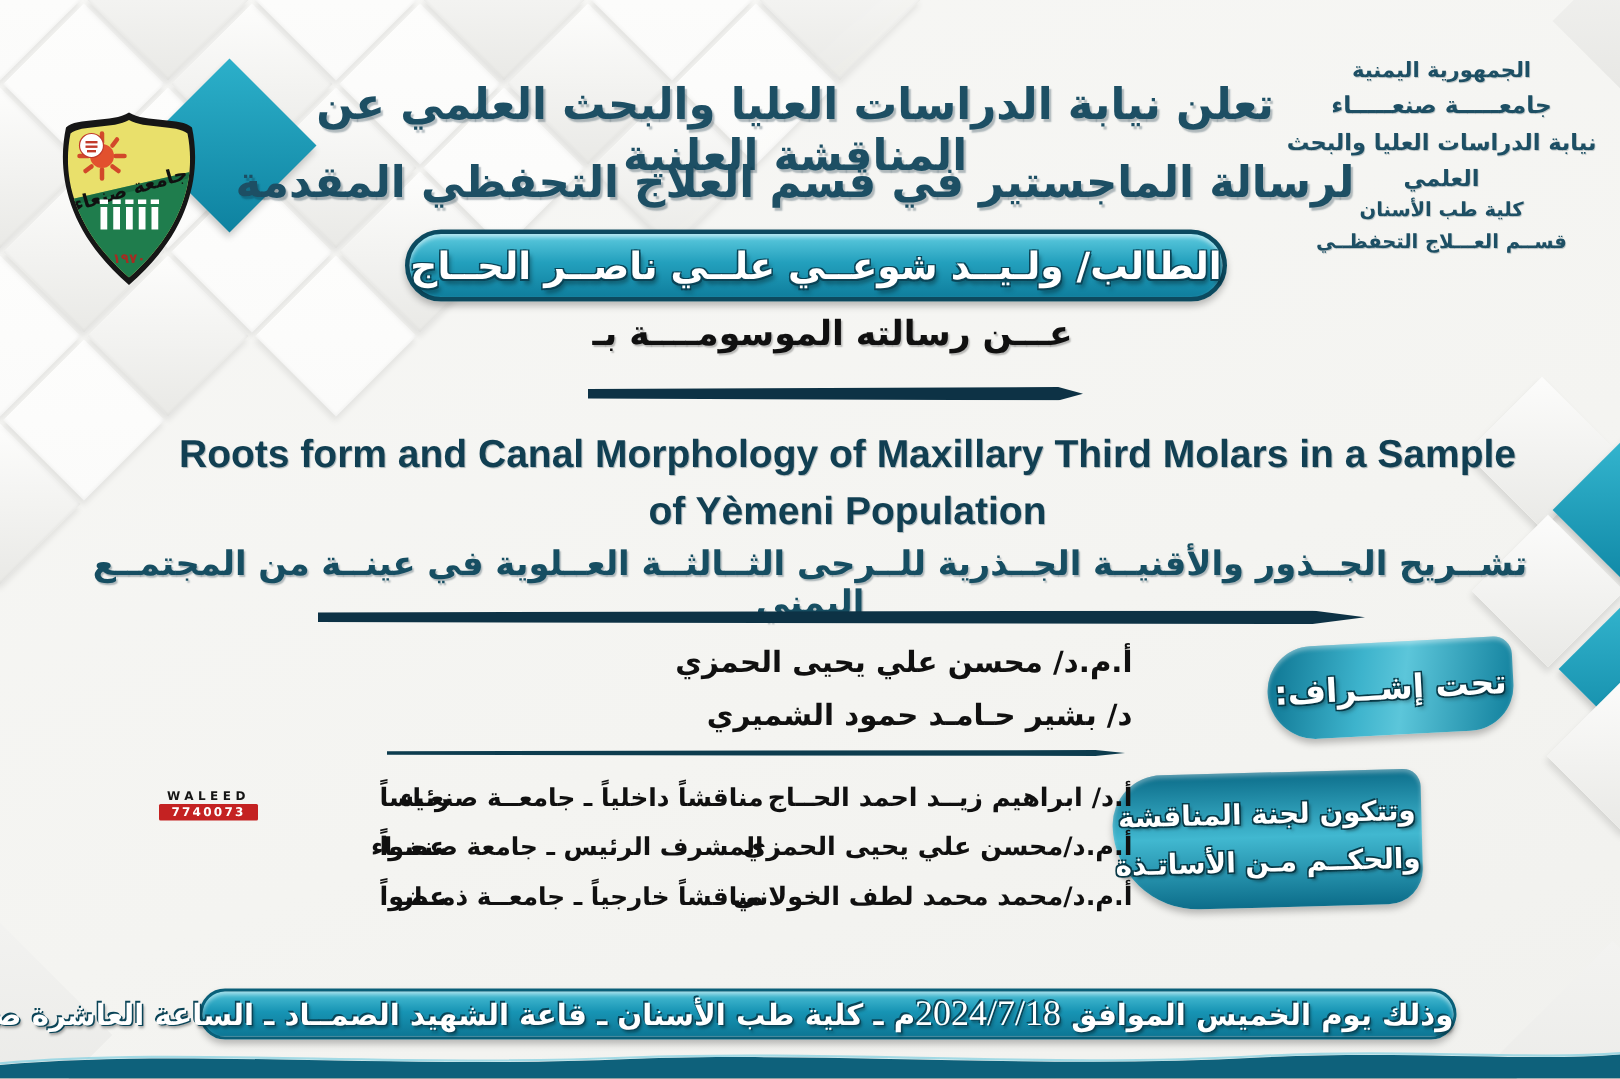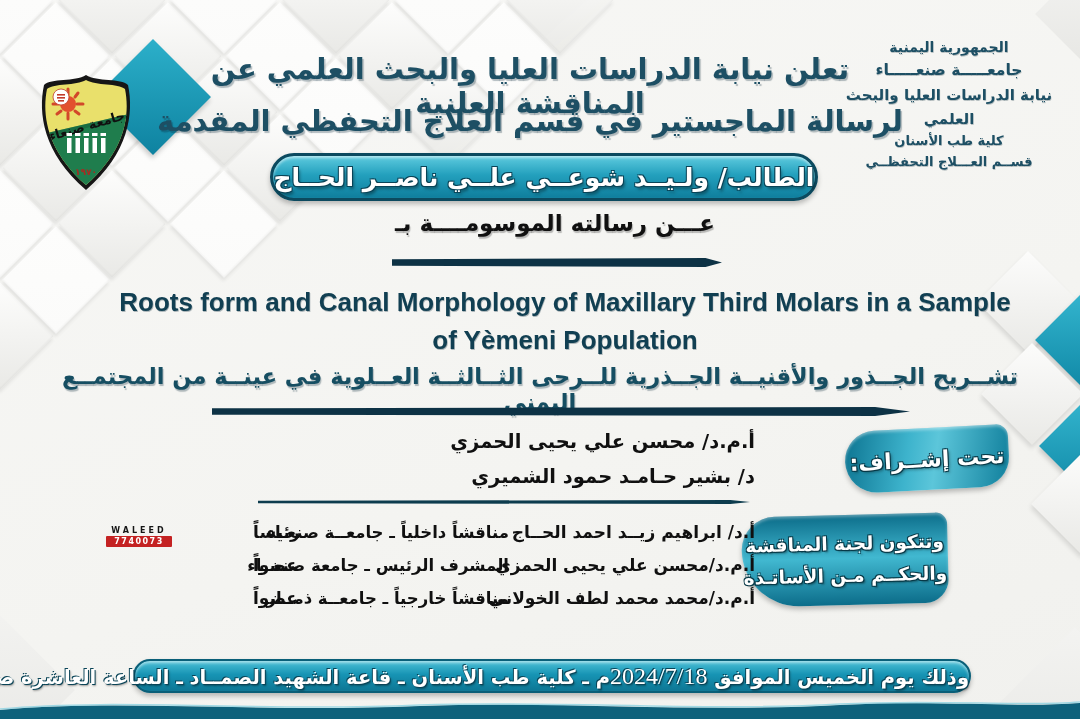--- a/index.html
+++ b/index.html
@@ -25,21 +25,21 @@
   
   .diamond{position:absolute;transform:rotate(45deg);z-index:1;}
   .d-white{background:linear-gradient(135deg,#fcfcfb,#e9e9e6);box-shadow:2px 3px 5px rgba(0,0,0,.12);}
   .d-teal{background:linear-gradient(135deg,#35b7d0,#0f87a5);box-shadow:2px 3px 5px rgba(0,0,0,.18);}
   .d-faint{background:linear-gradient(135deg,#f3f3f1,#e7e7e4);}
   
   .logo-diamond{position:absolute;left:112px;top:56px;width:82px;height:82px;transform:rotate(45deg);
     background:linear-gradient(135deg,#2cb0ca,#0e82a0);z-index:2;box-shadow:2px 3px 5px rgba(0,0,0,.2);}
   .logo{position:absolute;left:34px;top:72px;z-index:3;}
   
-  .inst{position:absolute;right:16px;top:36px;width:230px;text-align:center;direction:rtl;
+  .inst{position:absolute;right:4px;top:36px;width:230px;text-align:center;direction:rtl;
     color:var(--heading);font-weight:bold;z-index:10;text-shadow:.5px .8px .5px rgba(13,43,56,.25);}
   .inst div{line-height:1.6;}
   .inst-l1{font-size:14px;}
   .inst-l2{font-size:15.5px;letter-spacing:.5px;}
   .inst-l3{font-size:15px;}
   .inst-l4{font-size:13px;}
   .inst-l5{font-size:13px;}
   
   .headline{position:absolute;left:150px;width:760px;text-align:center;direction:rtl;z-index:10;
     color:var(--heading);font-weight:bold;font-size:29px;

